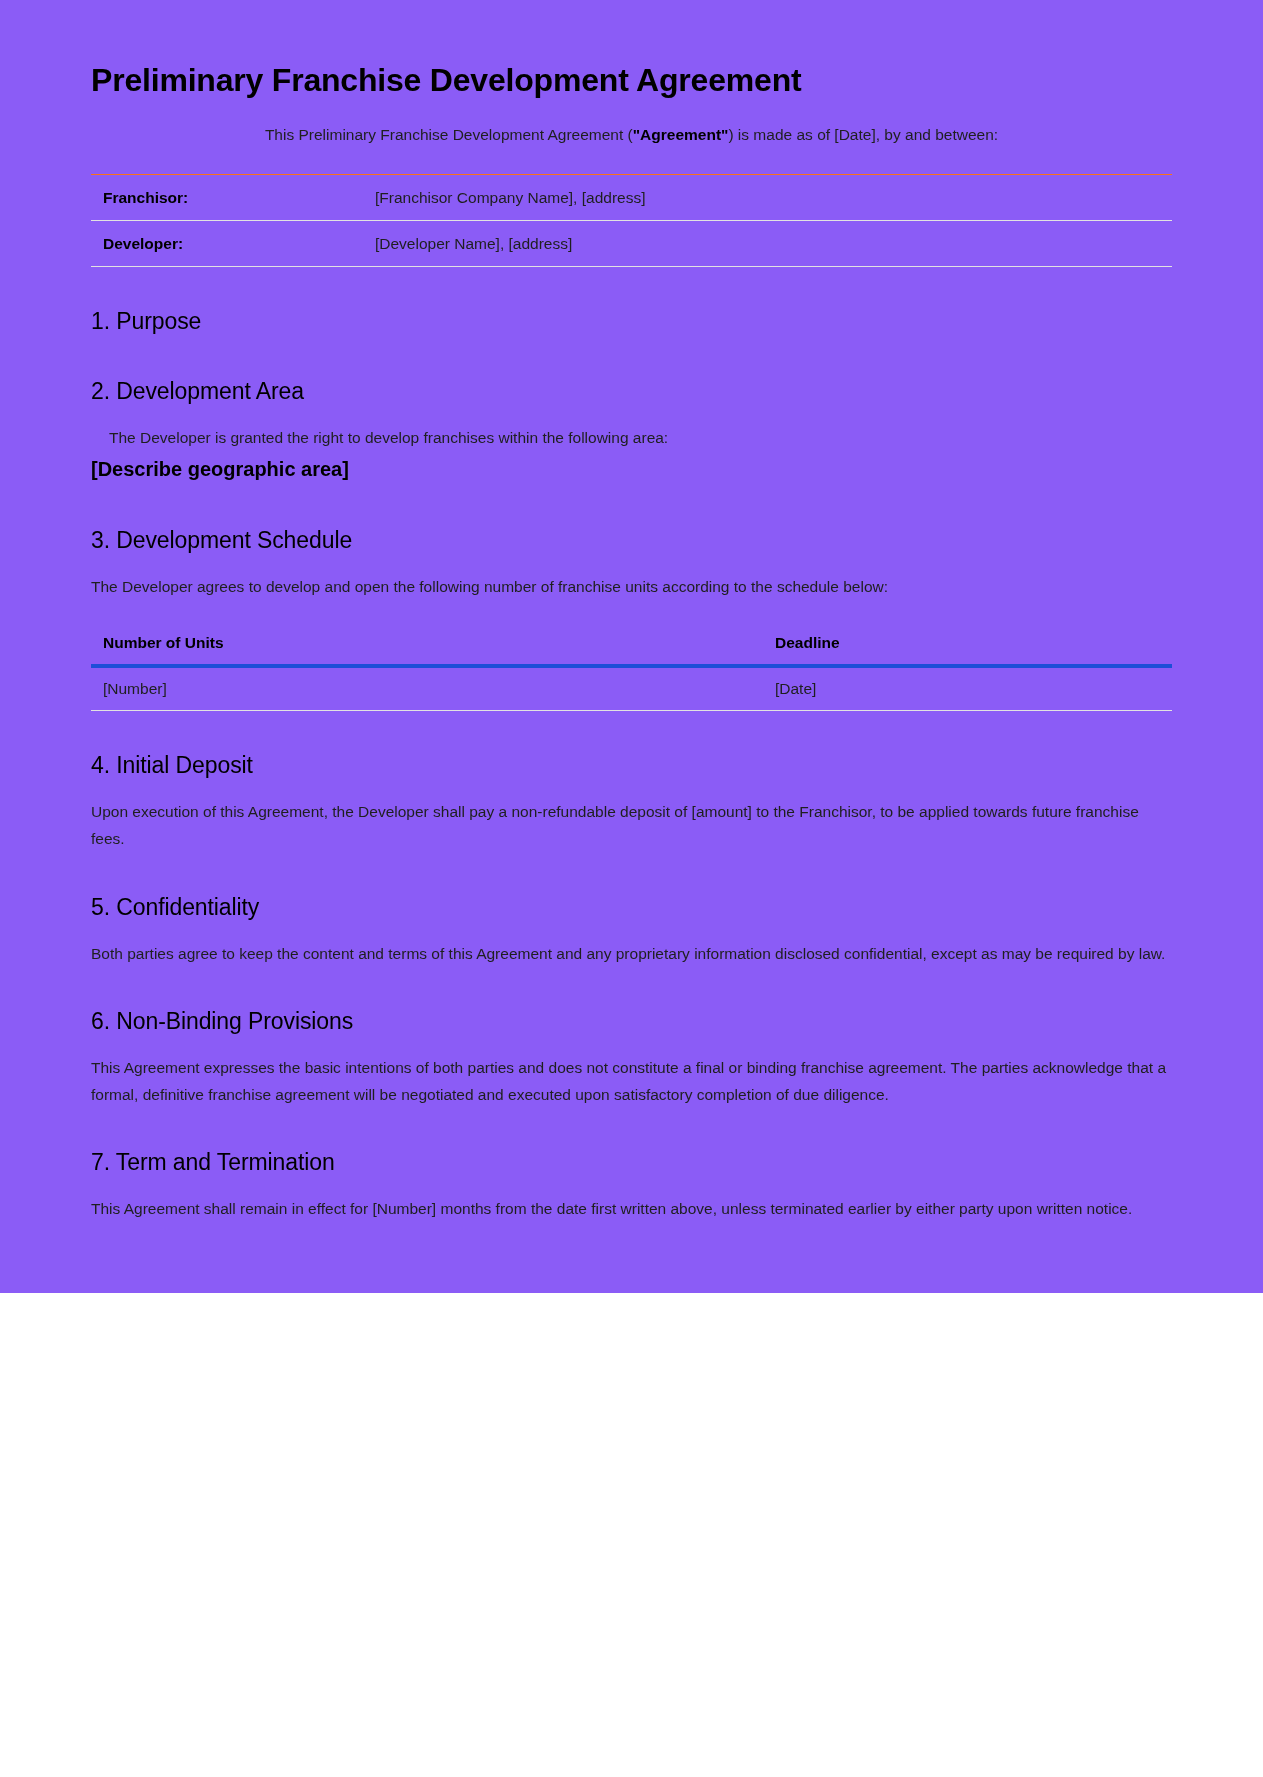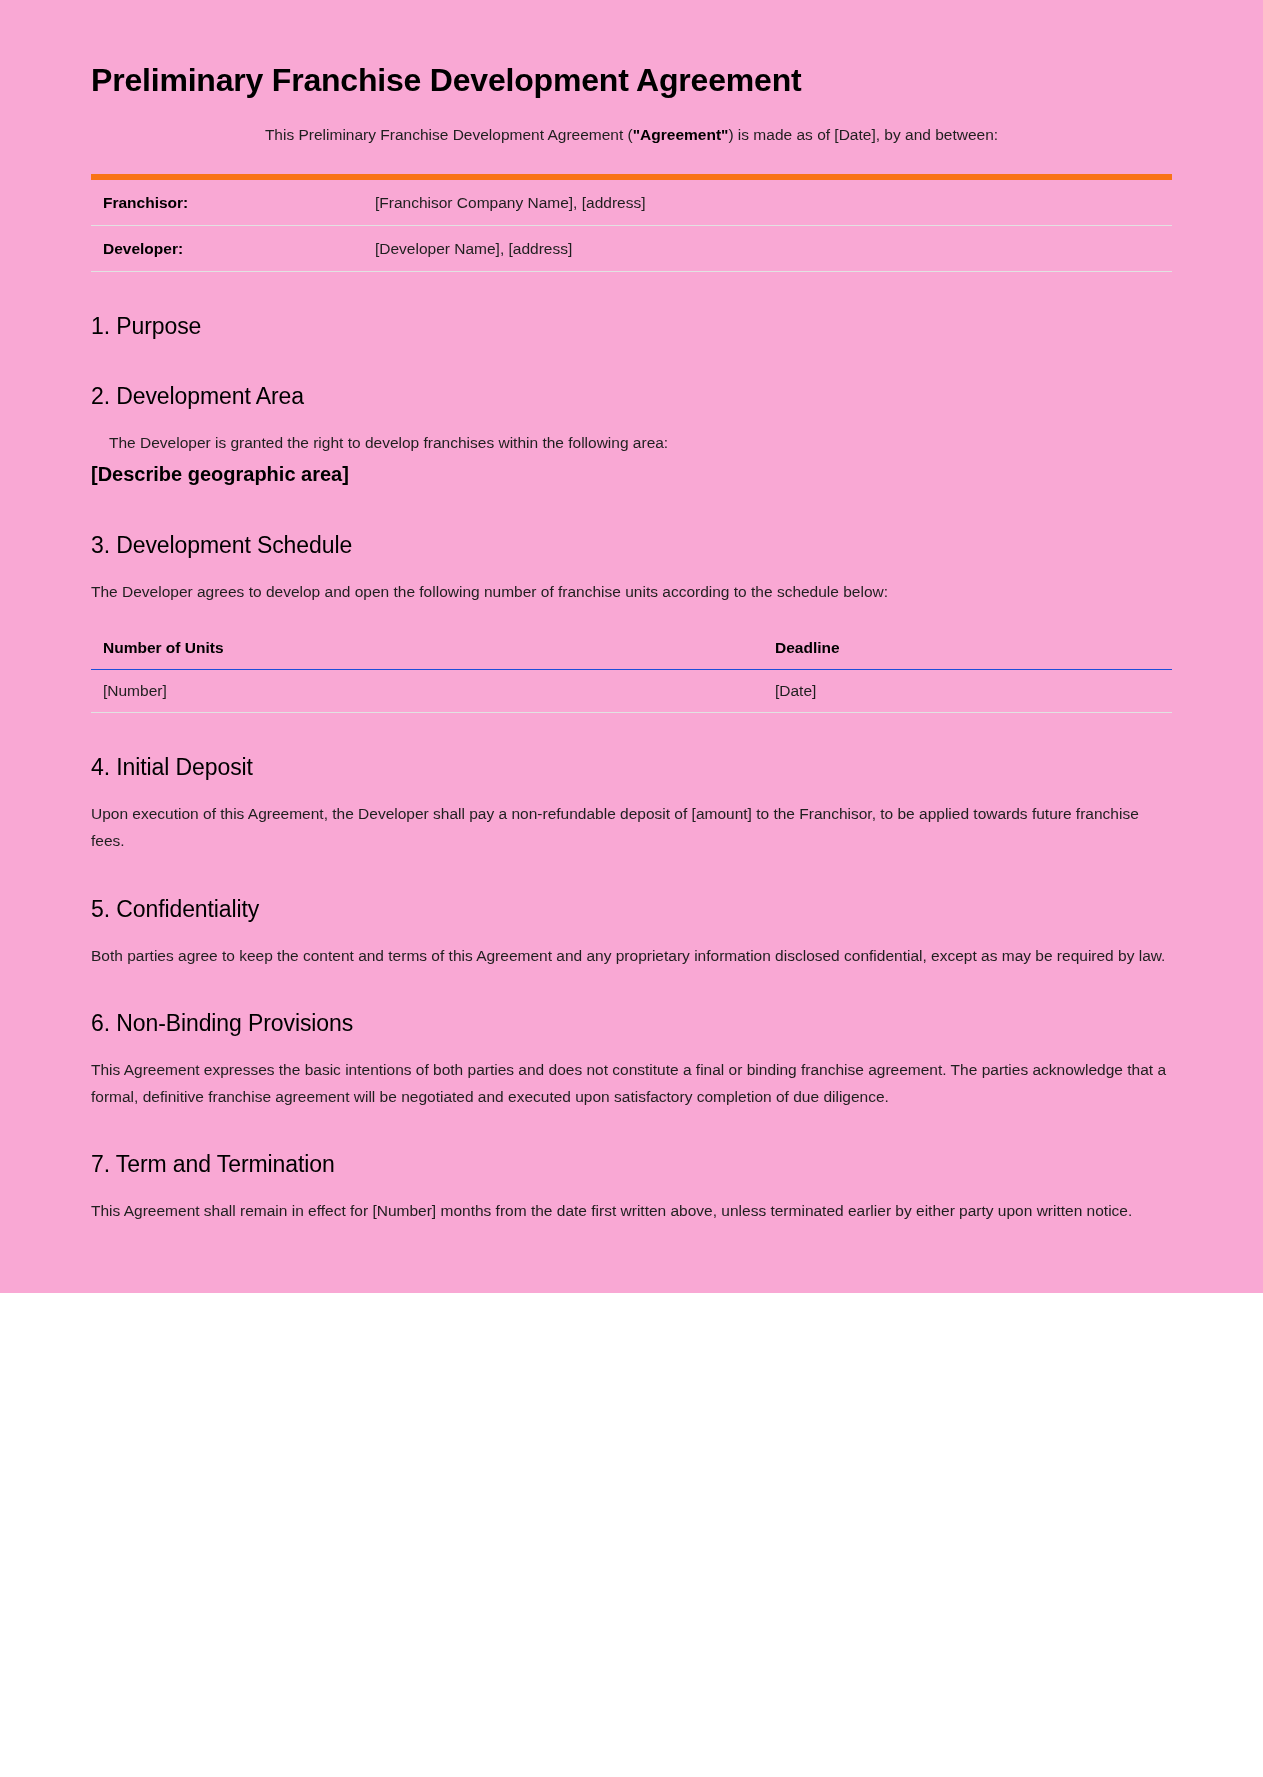--- a/index.html
+++ b/index.html
@@ -17,21 +17,21 @@
     position: relative;
   }
 
   .page {
     position: absolute;
     left: 0;
     top: 0;
     width: 1263px;
     height: 1293px;
     overflow: hidden;
-    background: #f9a8d4;
+    background: #8b5cf6;
   }
 
   .page-inner {
     padding: 60px 91px 0 91px;
     box-sizing: border-box;
   }
 
   .doc-title {
     font-size: 32px;
     font-weight: bold;
@@ -56,21 +56,21 @@
     border-collapse: collapse;
     font-size: 15.5px;
   }
 
   table.party-table td {
     padding: 11px 10px 11px 12px;
     border-bottom: 1px solid #e2e2e2;
     vertical-align: top;
     line-height: 1.5;
   }
-  table.party-table tr:first-child td { border-top: 6px solid #f97316; }
+  table.party-table tr:first-child td { border-top: 1px solid #f97316; }
   table.party-table td.label {
     font-weight: bold;
     color: #000;
     width: 250px;
   }
   table.party-table td.value { color: #1f1f1f; }
 
   h2.section-heading {
     font-size: 23px;
     font-weight: normal;
@@ -97,21 +97,21 @@
   }
 
   .schedule-wrap { margin-top: 26px; }
 
   table.schedule-table th {
     text-align: left;
     font-weight: bold;
     color: #000;
     font-size: 15.5px;
     padding: 8px 10px 12px 12px;
-    border-bottom: 1px solid #1d4ed8;
+    border-bottom: 4px solid #1d4ed8;
   }
   table.schedule-table td {
     padding: 12px 10px 12px 12px;
     border-bottom: 1px solid #e2e2e2;
     color: #1f1f1f;
     font-size: 15.5px;
   }
   table.schedule-table th.col-units,
   table.schedule-table td.col-units { width: 650px; }
 

